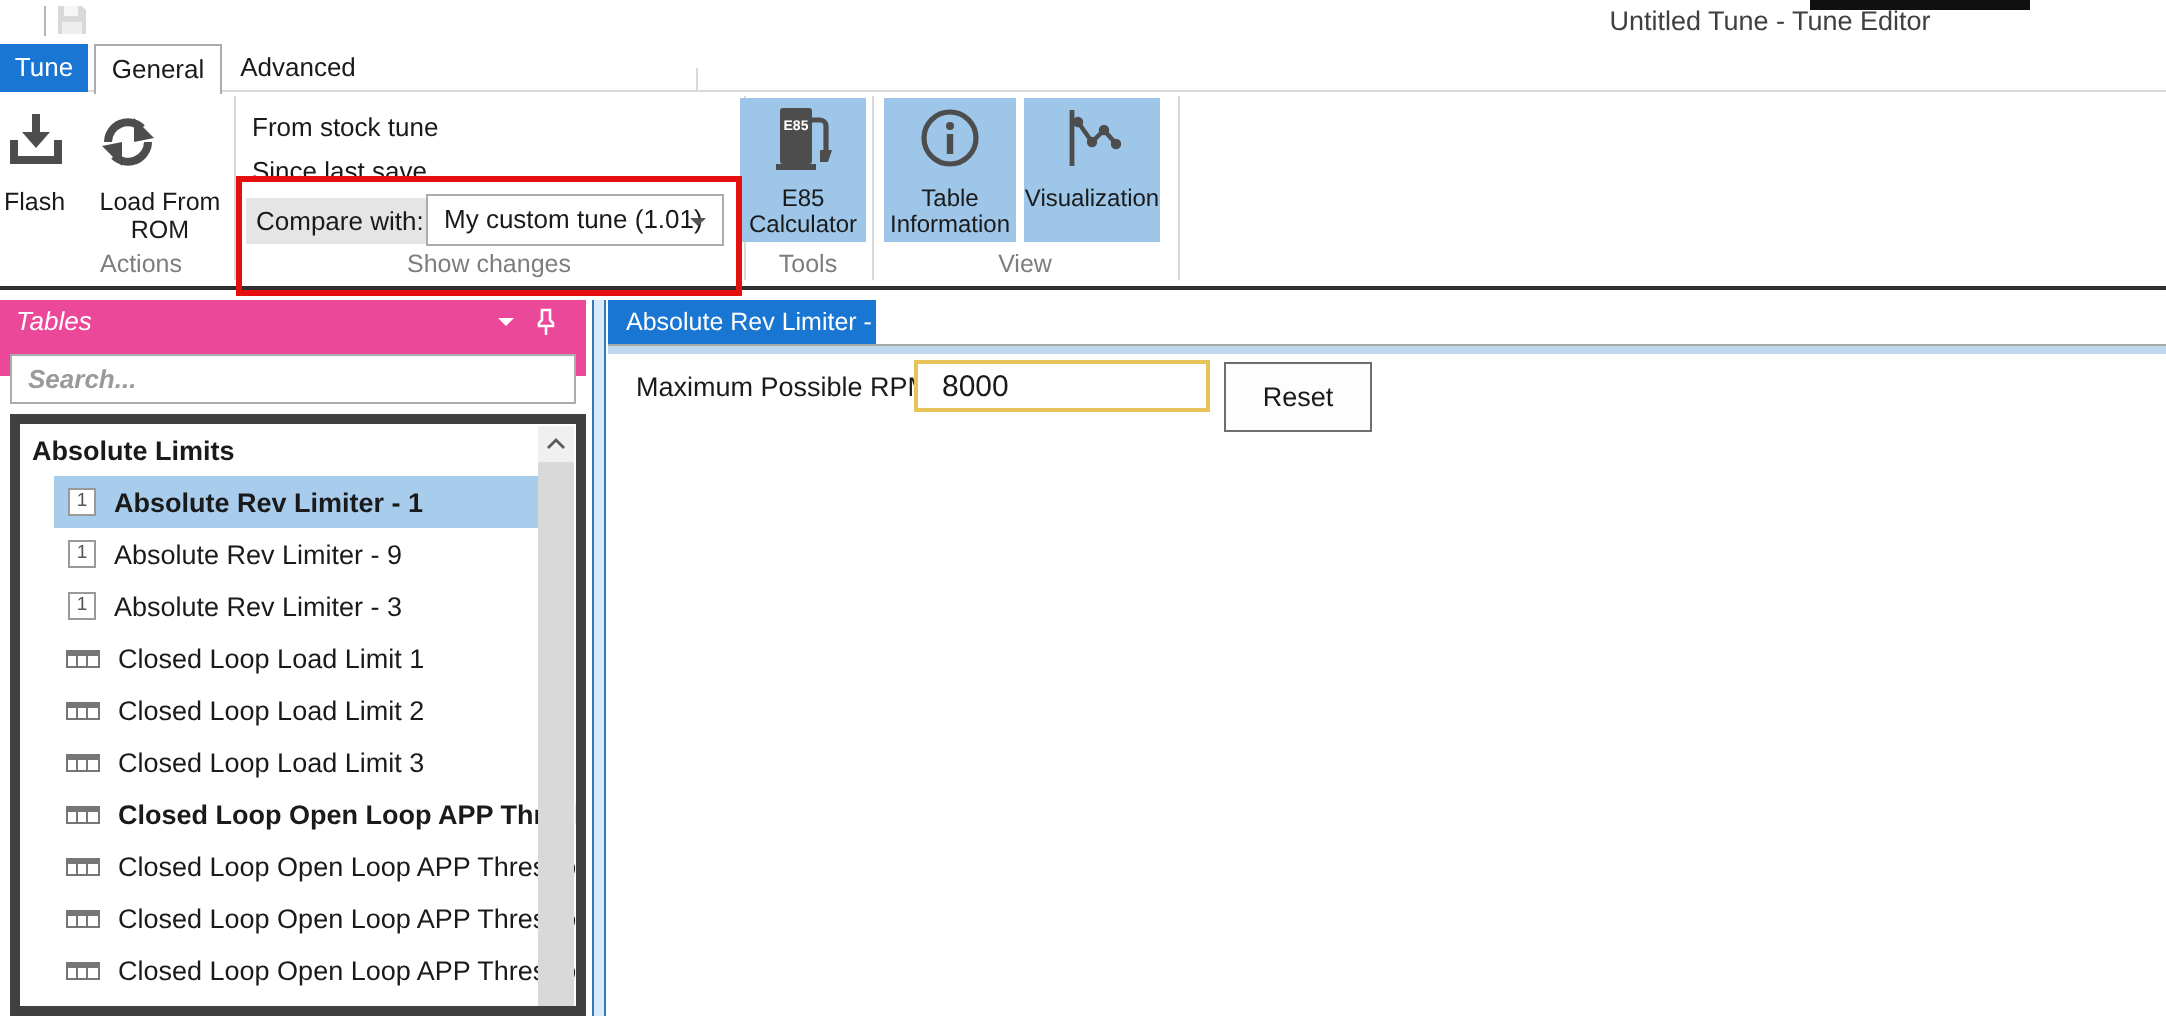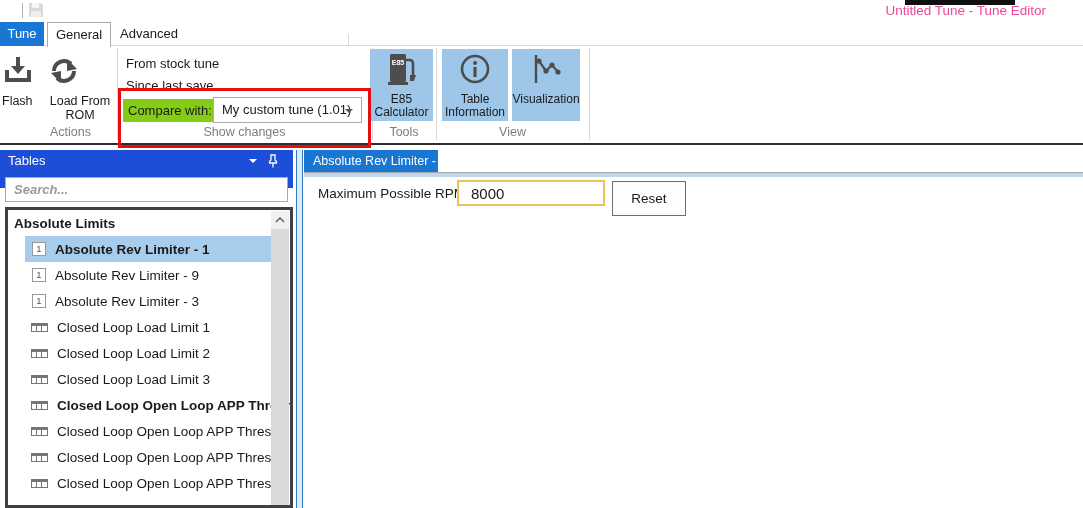--- a/index.html
+++ b/index.html
@@ -3,55 +3,55 @@
 <meta charset="utf-8">
 <style>
   * { box-sizing: border-box; margin: 0; padding: 0; }
   html,body { width:1083px; height:508px; overflow:hidden; }
   body { font-family:"Liberation Sans", sans-serif; background:#fff; position:relative; color:#1a1a1a; }
   .abs { position:absolute; }
 
   
   .qat-sep { left:22px; top:3px; width:1px; height:15px; background:#b5b5b5; }
   .save-ico { left:28px; top:2px; width:16px; height:16px; }
-  .win-title { left:756px; top:3px; width:290px; text-align:right; font-size:13.5px; color:#ec4899; white-space:nowrap; }
+  .win-title { left:740px; top:3px; width:290px; text-align:center; font-size:13.5px; color:#404040; white-space:nowrap; }
   .black-bar { left:905px; top:0; width:110px; height:5px; background:#101010; }
 
   
   .tabrow-line { left:0; top:45px; width:1083px; height:1px; background:#d9d9d9; }
   .tab { top:22px; height:24px; line-height:24px; text-align:center; font-size:13px; cursor:default; }
   .tab-tune { left:0; width:44px; background:#1976d2; color:#fff; }
   .tab-general { left:47px; width:64px; background:#fff; border:1px solid #ababab; border-bottom:none; height:25px; color:#1a1a1a; }
   .tab-advanced { left:113px; width:72px; color:#1a1a1a; }
   .tab-tick { left:348px; top:34px; width:1px; height:12px; background:#d9d9d9; }
 
   
   .ribbon-bottom { left:0; top:143px; width:1083px; height:2px; background:#2f2f2f; }
   .vsep { top:48px; width:1px; height:92px; background:#d9d9d9; }
   .grouplabel { top:125px; height:16px; font-size:12.5px; color:#7d7d7d; text-align:center; }
 
   .big-btn { top:50px; height:74px; display:flex; flex-direction:column; align-items:flex-start; justify-content:flex-start; font-size:12.5px; line-height:14px; text-align:center; cursor:default; }
   .big-btn svg { margin:4px 0 3px 0; }
 
   .menu-item { left:126px; height:20px; line-height:20px; font-size:13px; white-space:nowrap; }
-  .cmp-label { left:123px; top:99px; height:23px; line-height:23px; padding:0 5px; background:#84cc16; font-size:13px; }
+  .cmp-label { left:123px; top:99px; height:23px; line-height:23px; padding:0 5px; background:#e5e5e5; font-size:13px; }
   .combo { left:213px; top:97px; width:149px; height:26px; background:#fff; border:1px solid #ababab; font-size:13px; line-height:24px; padding-left:8px; white-space:nowrap; }
   .combo-arrow { position:absolute; right:8px; top:11px; width:0; height:0; border-left:4px solid transparent; border-right:4px solid transparent; border-top:4px solid #555; }
   .red-box { left:118px; top:88px; width:253px; height:60px; border:3px solid #e60f0f; z-index:40; pointer-events:none; }
 
   .tile { top:49px; height:72px; background:#9dc6e8; display:flex; flex-direction:column; align-items:center; justify-content:flex-start; font-size:12px; line-height:13px; text-align:center; color:#1a1a1a; cursor:default; }
   .tile svg { margin:3px 0 2px 0; }
 
   
-  .panel-header { left:0; top:150px; width:293px; height:38px; background:#1d4ed8; color:#fff; font-size:13px; line-height:22px; padding-left:8px; }
+  .panel-header { left:0; top:150px; width:293px; height:38px; background:#ec4899; color:#fff; font-size:13px; line-height:22px; padding-left:8px;font-style:italic; }
   .ph-arrow { position:absolute; right:36px; top:9px; width:0; height:0; border-left:4px solid transparent; border-right:4px solid transparent; border-top:4px solid #fff; }
   .ph-pin { position:absolute; right:12px; top:3px; width:16px; height:16px; }
   .search { left:5px; top:177px; width:283px; height:25px; border:1px solid #ababab; font-family:"Liberation Sans",sans-serif; font-size:13px; font-style:italic; color:#555; padding:0 8px; outline:none;font-weight:bold; }
   .search::placeholder { color:#9a9a9a; font-style:italic; }
-  .listbox { left:5px; top:207px; width:288px; height:301px; border:3px solid #404040; background:#fff; overflow:hidden; }
+  .listbox { left:5px; top:207px; width:288px; height:301px; border:5px solid #404040; background:#fff; overflow:hidden; }
   .lb-row { height:26px; display:flex; align-items:center; font-size:13.5px; white-space:nowrap; overflow:hidden; position:relative; }
   .lb-cat { padding-left:6px; font-weight:bold; }
   .lb-item { padding-left:24px; }
   .lb-item.sel { background:#a8ccec; margin-left:17px; padding-left:7px; width:252px; }
   .lb-item .lbl { margin-left:9px; overflow:hidden; white-space:nowrap; }
   .num-ico { width:14px; height:14px; border:1px solid #9a9a9a; font-size:9.5px; line-height:12px; text-align:center; color:#555; background:#fff; flex:0 0 auto; }
   .tbl-ico { width:17px; height:9px; border:1px solid #767676; border-top:3px solid #767676; position:relative; background:#fff; flex:0 0 auto; margin:0 0 0 -1px; }
   .tbl-ico i { position:absolute; top:0; width:1px; height:100%; background:#767676; }
   .tbl-ico i.a { left:4px; } .tbl-ico i.b { left:9px; }
   .scrollbar { position:absolute; top:1px; right:1px; width:18px; height:299px; background:#f0f0f0; }

